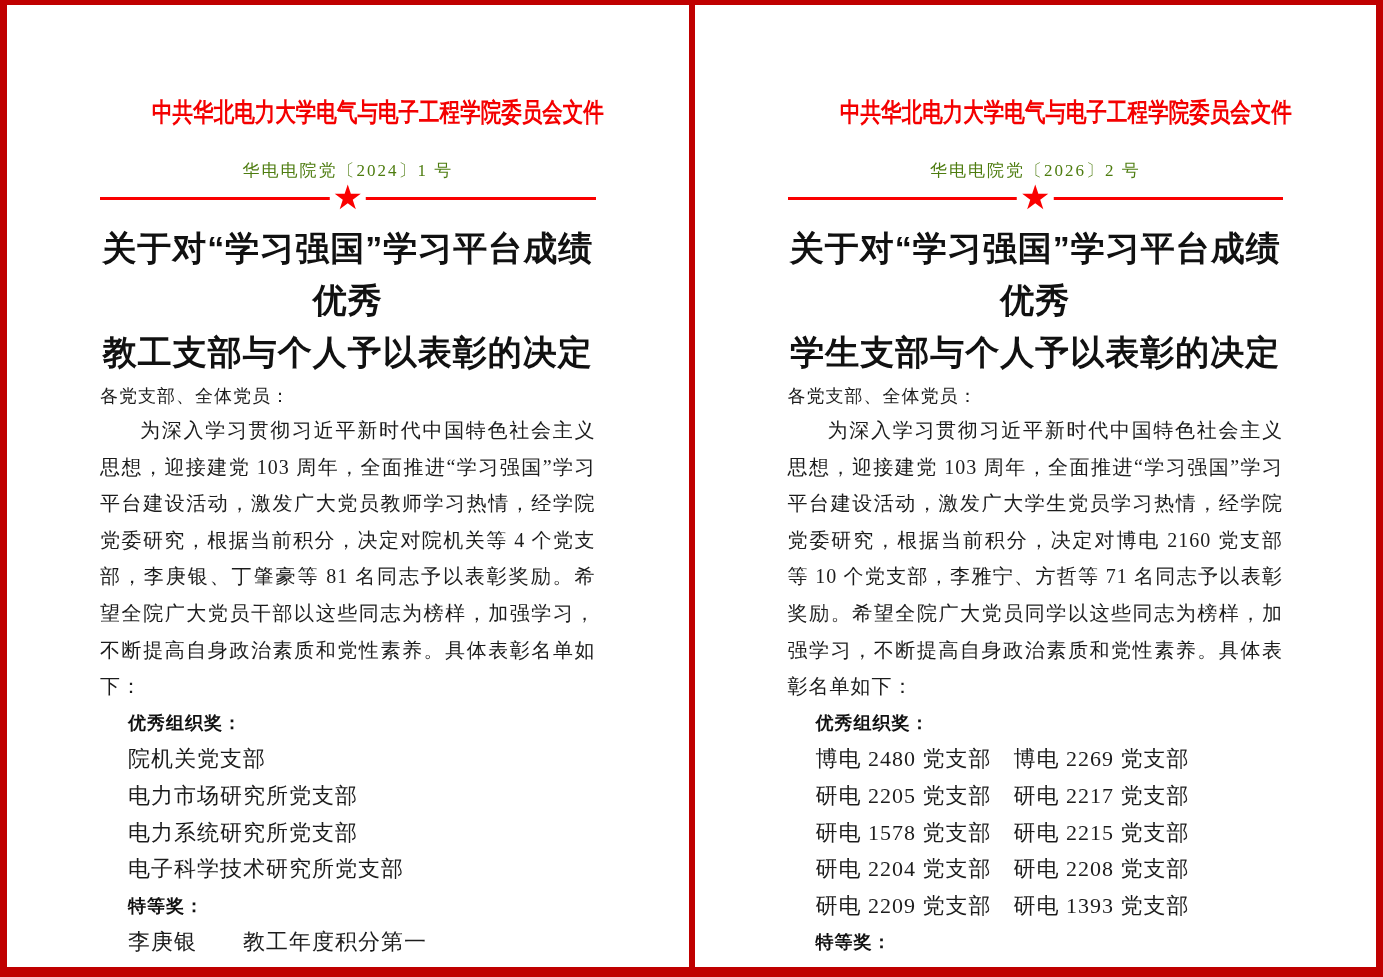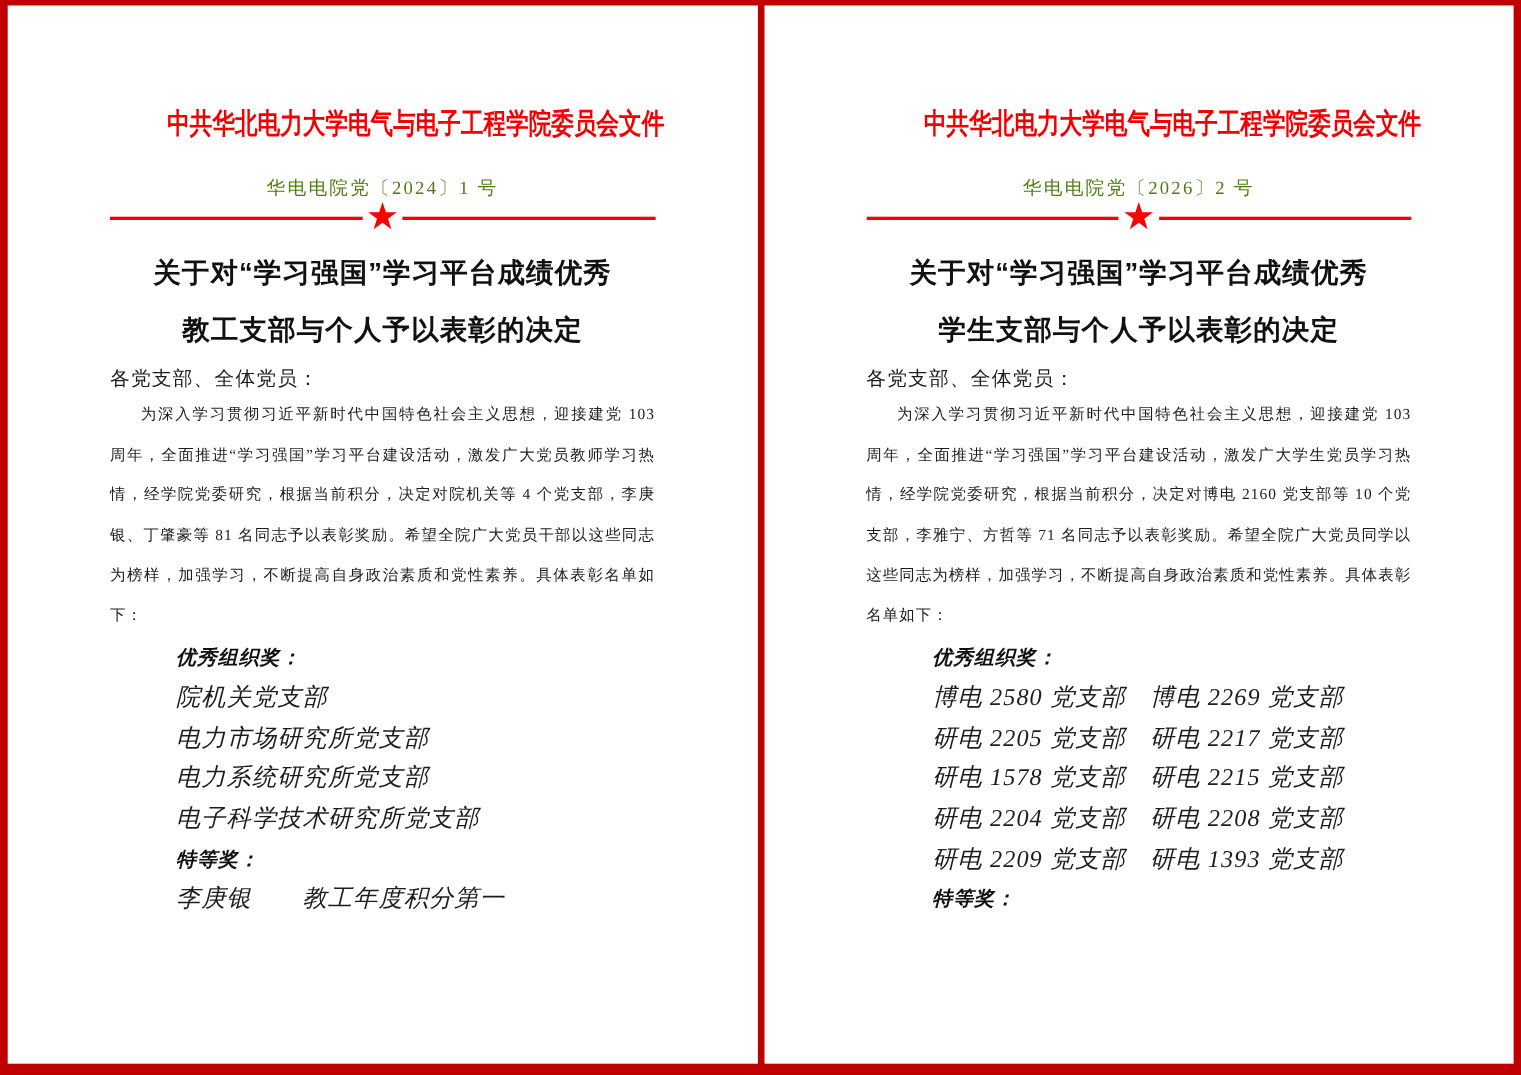--- a/index.html
+++ b/index.html
@@ -59,41 +59,41 @@
     line-height: 1;
     color: #fa0000;
     background: #ffffff;
     padding: 0 3px;
   }
   .doc-title {
     margin-top: 22px;
     text-align: center;
     font-family: "Liberation Sans", "DejaVu Sans", sans-serif;
     font-weight: bold;
-    font-size: 25px;
+    font-size: 34px;
     line-height: 52px;
     letter-spacing: 1px;
     color: #111;
   }
   .salutation {
     margin-top: 4px;
     font-size: 18px;
     line-height: 28px;
     letter-spacing: 1px;
   }
   .body-text {
     margin: 2px 0 0 0;
-    font-size: 14px;
+    font-size: 20px;
     line-height: 36.6px;
     letter-spacing: 1px;
     text-align: justify;
     text-justify: inter-ideograph;
     text-indent: 2em;
   }
-  .sections { margin-left: 60px; font-style: italic; }
+  .sections { margin-left: 28px; }
   .section-heading {
     font-family: "Liberation Sans", "DejaVu Sans", sans-serif;
     font-weight: bold;
     font-size: 18px;
     line-height: 36.6px;
     letter-spacing: 1px;
     color: #111;
   }
   .award-item, .award-row {
     font-size: 22px;
@@ -138,21 +138,21 @@
     </div>
     <div class="doc-title">
       <div>关于对“学习强国”学习平台成绩优秀</div>
       <div>学生支部与个人予以表彰的决定</div>
     </div>
     <div class="salutation">各党支部、全体党员：</div>
     <p class="body-text">为深入学习贯彻习近平新时代中国特色社会主义思想，迎接建党 103 周年，全面推进“学习强国”学习平台建设活动，激发广大学生党员学习热情，经学院党委研究，根据当前积分，决定对博电 2160 党支部等 10 个党支部，李雅宁、方哲等 71 名同志予以表彰奖励。希望全院广大党员同学以这些同志为榜样，加强学习，不断提高自身政治素质和党性素养。具体表彰名单如下：</p>
     <div class="sections">
       <div class="section-heading">优秀组织奖：</div>
       <div class="award-row">
-        <span>博电 2580 党支部</span>
+        <span>博电 2480 党支部</span>
         <span>博电 2269 党支部</span>
       </div>
       <div class="award-row">
         <span>研电 2205 党支部</span>
         <span>研电 2217 党支部</span>
       </div>
       <div class="award-row">
         <span>研电 1578 党支部</span>
         <span>研电 2215 党支部</span>
       </div>

